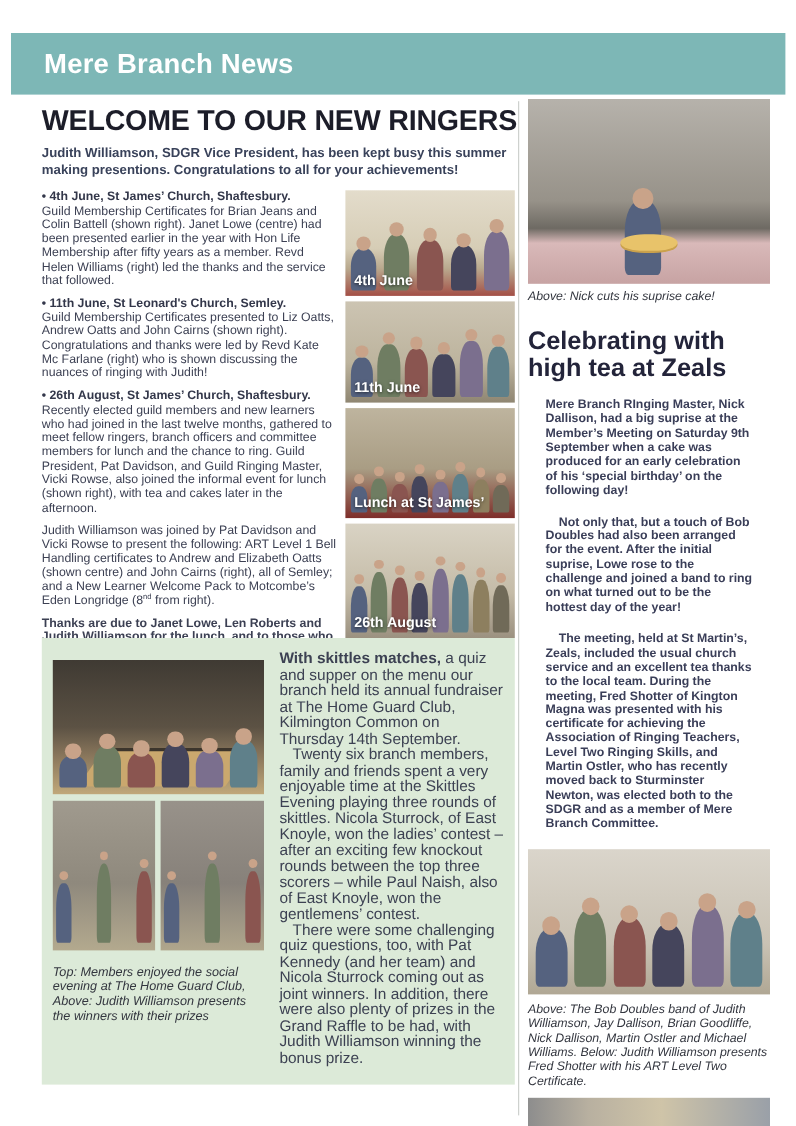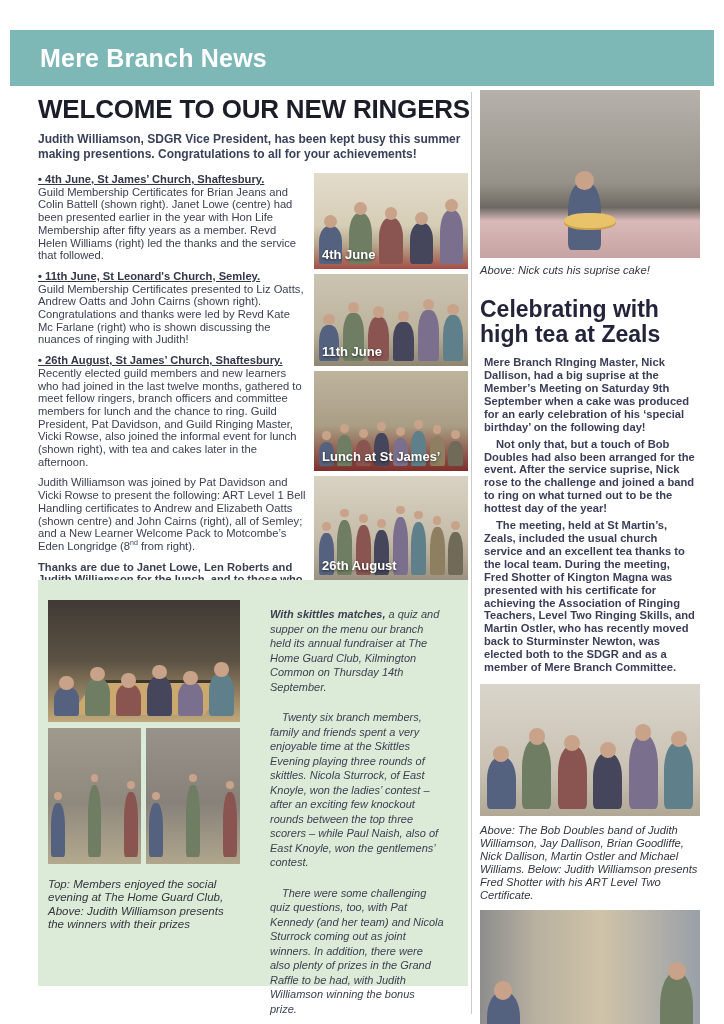--- a/index.html
+++ b/index.html
@@ -13,21 +13,21 @@
   
   .divider{position:absolute;left:471px;top:92px;width:1px;height:922px;background:#c9cdc9;}
 
   
   .welcome{position:absolute;left:38px;top:94px;width:430px;}
   .welcome h2{margin:0;font-size:26px;white-space:nowrap;color:#1c1d29;font-weight:bold;letter-spacing:-.2px;}
   .intro{margin:7px 0 0;font-size:12px;font-weight:bold;color:#39425a;line-height:1.25;}
   .wcols{display:flex;gap:8px;margin-top:11px;}
   .wtext{width:268px;}
   .wtext p{margin:0 0 8px;font-size:11.2px;line-height:12.7px;color:#3c4053;}
-  .wtext p strong.lead{display:block;color:#33374a;text-decoration:underline;}
+  .wtext p strong.lead{display:block;color:#33374a;}
   .thanks{font-size:10.6px;font-weight:bold;line-height:12px;color:#2f3342;}
   .wphotos{width:154px;}
 
   
   .photo{position:relative;margin:0 0 5px;overflow:hidden;}
   .photo-label{position:absolute;left:8px;bottom:7px;color:#fff;font-weight:bold;font-size:13px;
                text-shadow:0 1px 3px rgba(0,0,0,.65);z-index:3;}
   .person{position:absolute;bottom:5%;border-radius:42% 42% 10% 10%;z-index:1;}
   .person::before{content:"";position:absolute;left:22%;top:-11px;width:56%;aspect-ratio:1/1;border-radius:50%;background:#c9a389;}
 
@@ -35,39 +35,39 @@
   .ph-11june{height:92px;background:linear-gradient(180deg,#ccc4b2 0%,#bdb49e 60%,#8f8672 100%);}
   .ph-lunch{height:100px;background:linear-gradient(180deg,#beb49e 0%,#a99d84 55%,#7e2e2a 100%);}
   .ph-26aug{height:104px;background:linear-gradient(180deg,#d9d3c4 0%,#c5bca8 60%,#9b9180 100%);padding-left:28px;}
 
   
   .rightcol{position:absolute;left:480px;top:90px;width:220px;}
   .ph-cake{height:168px;margin-bottom:6px;background:linear-gradient(180deg,#b6b2ab 0%,#979289 55%,#6e6a63 70%,#d9b9b9 78%,#c7a3a3 100%);}
   .ph-cake::after{content:"";position:absolute;left:38%;bottom:18%;width:24%;height:9%;border-radius:50%/60%;background:#e8c36a;box-shadow:0 2px 0 #caa14c;z-index:2;}
   .caption{font-style:italic;font-size:11.2px;line-height:13px;color:#33363f;margin:0;}
   .rightcol h3{margin:20px 0 10px;font-size:23px;line-height:1.07;color:#23243a;font-weight:bold;}
-  .rightcol p.zbody{margin:4px;font-size:11.2px;font-weight:bold;line-height:12.9px;color:#3a3e58;}
+  .rightcol p.zbody{margin:16px;font-size:11.2px;font-weight:bold;line-height:12.9px;color:#3a3e58;}
   .rightcol p.zbody.ind{text-indent:12px;}
   .ph-band{height:132px;margin:10px 0 8px;background:linear-gradient(180deg,#dad5cb 0%,#c9c2b4 65%,#b0a794 100%);}
   .ph-cert{height:150px;margin-top:8px;background:linear-gradient(90deg,#8d8d8d 0%,#b8b0a0 25%,#cfc4a8 55%,#9aa0a8 100%);}
 
   
   .panel{position:absolute;left:38px;top:580px;width:430px;height:406px;background:#dcead8;
          box-sizing:border-box;padding:8px 8px 8px 10px;display:flex;gap:8px;}
   .sk-left{width:198px;flex:none;}
   .sk-left h3{margin:2px 0 0;font-size:29px;line-height:1.05;color:#101014;font-weight:bold;}
   .ph-alley{width:192px;height:122px;margin-top:12px;background:linear-gradient(180deg,#3f3a33 0%,#5c5244 50%,#8a775c 72%,#c0a87a 100%);}
   .ph-alley::after{content:"";position:absolute;left:18%;bottom:6%;width:70%;height:26%;background:#caa86e;
                    transform:skewX(-35deg);border-top:3px solid #3c352c;z-index:0;}
   .prize-row{display:flex;gap:5px;margin-top:6px;}
   .ph-prize1{width:93px;height:136px;background:linear-gradient(180deg,#a09a8e 0%,#8f897d 55%,#b3a98e 100%);}
   .ph-prize2{width:94px;height:136px;background:linear-gradient(180deg,#98928a 0%,#87817a 55%,#b0a68c 100%);}
   .sk-caption{margin-top:9px;width:190px;font-size:11.5px;line-height:13.3px;}
   .sk-right{flex:1;padding-top:3px;}
-  .sk-right p{margin:16px;font-size:11px;line-height:14.5px;color:#3c4152;font-style:italic;}
+  .sk-right p{margin:0;font-size:14px;line-height:14.5px;color:#3c4152;}
   .sk-right p.ind{text-indent:12px;}
   sup{font-size:7px;vertical-align:super;line-height:0;}
 </style>
 </head>
 <body>
 
 <div class="page">
 
   <header class="topbar">
     <h1>Mere Branch News</h1>
@@ -136,21 +136,21 @@
     </div>
   </section>
 
   <aside class="rightcol">
     <figure class="photo ph-cake">
         <div class="person" style="width: 15%; left: 40%; height: 40%; background: rgb(85, 98, 127);"></div>
       </figure>
     <p class="caption">Above: Nick cuts his suprise cake!</p>
     <h3>Celebrating with high tea at Zeals</h3>
     <p class="zbody">Mere Branch RInging Master, Nick Dallison, had a big suprise at the Member’s Meeting on Saturday 9th September when a cake was produced for an early celebration of his ‘special birthday’ on the following day!</p>
-    <p class="zbody ind">Not only that, but a touch of Bob Doubles had also been arranged for the event. After the service suprise, Nick rose to the challenge and joined a band to ring on what turned out to be the hottest day of the year!</p>
+    <p class="zbody ind">Not only that, but a touch of Bob Doubles had also been arranged for the event. After the initial suprise, Lowe rose to the challenge and joined a band to ring on what turned out to be the hottest day of the year!</p>
     <p class="zbody ind">The meeting, held at St Martin’s, Zeals, included the usual church service and an excellent tea thanks to the local team. During the meeting, Fred Shotter of Kington Magna was presented with his certificate for achieving the Association of Ringing Teachers, Level Two Ringing Skills, and Martin Ostler, who has recently moved back to Sturminster Newton, was elected both to the SDGR and as a member of Mere Branch Committee.</p>
     <figure class="photo ph-band">
         <div class="person" style="width: 13.3333%; left: 3%; height: 40%; background: rgb(85, 98, 127);"></div>
         <div class="person" style="width: 13.3333%; left: 19.1333%; height: 53%; background: rgb(111, 125, 98);"></div>
         <div class="person" style="width: 13.3333%; left: 35.2667%; height: 48%; background: rgb(138, 85, 80);"></div>
         <div class="person" style="width: 13.3333%; left: 51.4%; height: 43%; background: rgb(69, 69, 92);"></div>
         <div class="person" style="width: 13.3333%; left: 67.5333%; height: 56%; background: rgb(123, 111, 142);"></div>
         <div class="person" style="width: 13.3333%; left: 83.6667%; height: 51%; background: rgb(95, 128, 138);"></div>
       </figure>
     <p class="caption">Above: The Bob Doubles band of Judith Williamson, Jay Dallison, Brian Goodliffe, Nick Dallison, Martin Ostler and Michael Williams. Below: Judith Williamson presents Fred Shotter with his ART Level Two Certificate.</p>

